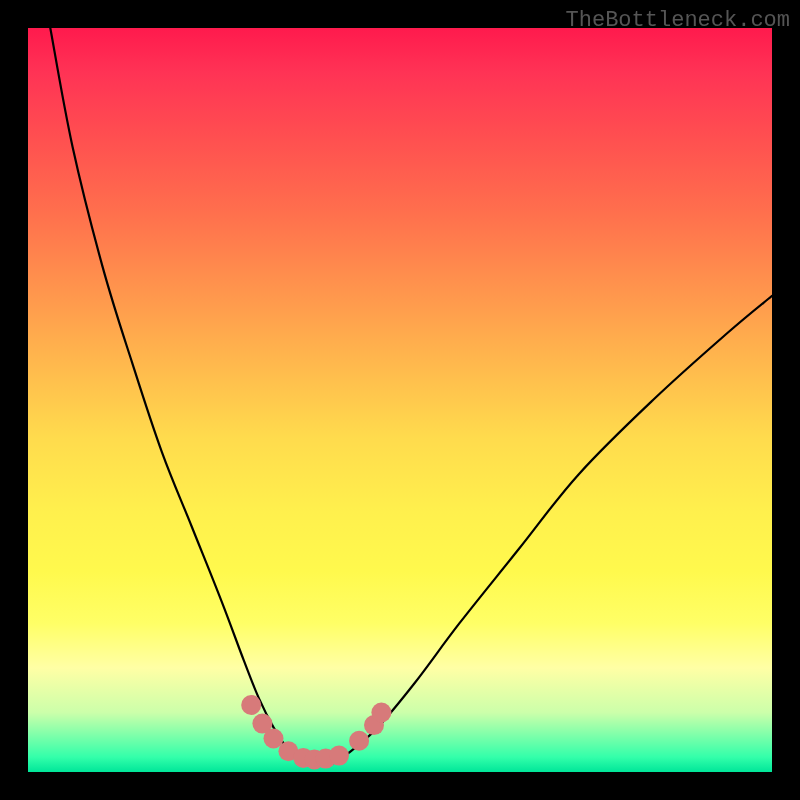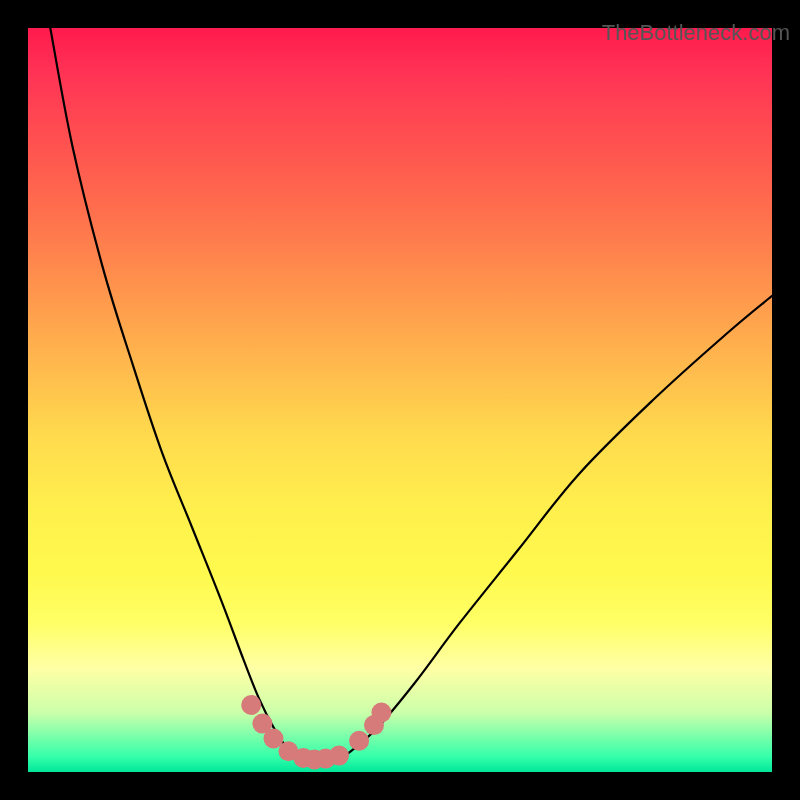--- a/index.html
+++ b/index.html
@@ -39,26 +39,26 @@
       #ffff66 80%,
       #ffffa5 86%,
       #ccffaa 92%,
       #66ffaa 96%,
       #33ffaa 98%,
       #00e699 100%
     );
   }
   .watermark {
     position: absolute;
-    top: 20px;
+    top: 8px;
     right: 10px;
     color: #555555;
     font-size: 22px;
     font-weight: 400;
-    font-family: Liberation Sans, sans-serif;
+    font-family: Liberation Mono, monospace;
     z-index: 10;
   }
   svg.curve {
     position: absolute;
     top: 0;
     left: 0;
     width: 744px;
     height: 744px;
   }
 </style>

